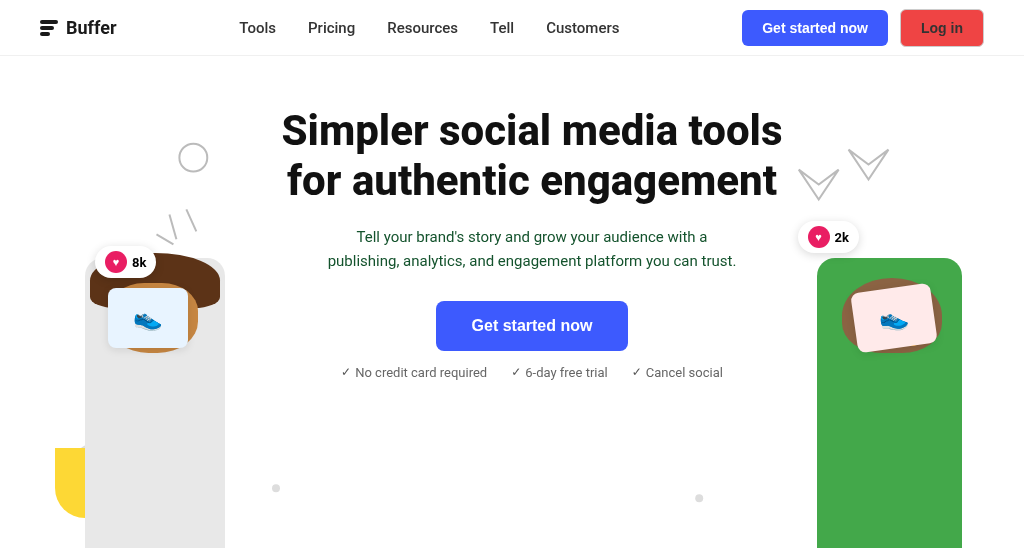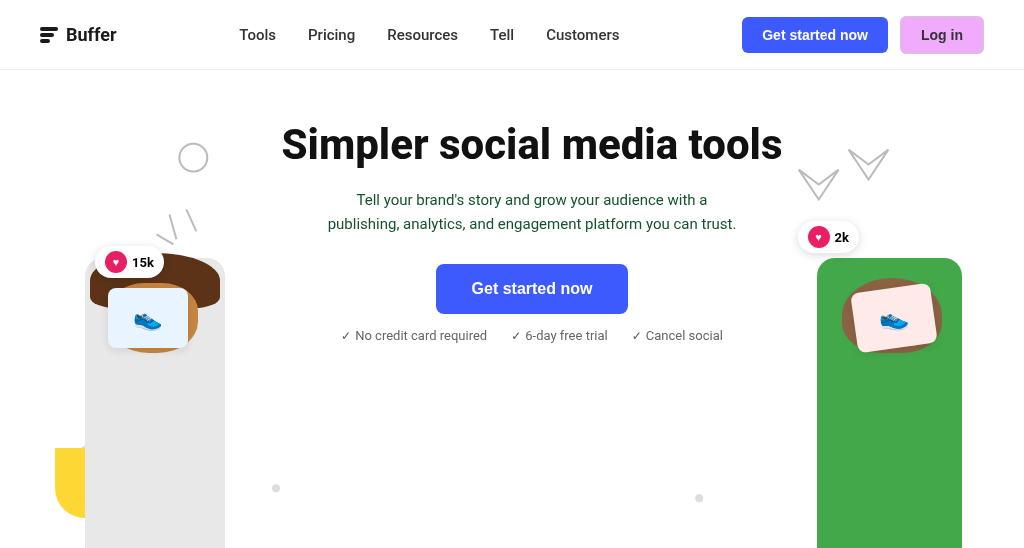--- a/index.html
+++ b/index.html
@@ -11,21 +11,21 @@
       overflow: hidden;
       position: relative;
     }
 
     
     .navbar {
       display: flex;
       align-items: center;
       justify-content: space-between;
       padding: 0 40px;
-      height: 70px;
+      height: 56px;
       border-bottom: 1px solid #f0f0f0;
       position: relative;
       z-index: 10;
     }
     .logo {
       display: flex;
       align-items: center;
       gap: 8px;
       font-weight: 700;
       font-size: 18px;
@@ -70,21 +70,21 @@
       background: #3d5afe;
       color: #fff;
       border: none;
       border-radius: 6px;
       padding: 10px 20px;
       font-size: 14px;
       font-weight: 600;
       cursor: pointer;
     }
     .btn-outline {
-      background: #f0abfc;
+      background: #ef4444;
       color: #333;
       border: 1.5px solid #ccc;
       border-radius: 6px;
       padding: 10px 20px;
       font-size: 14px;
       font-weight: 600;
       cursor: pointer;
     }
 
     
@@ -289,20 +289,21 @@
 
   <div class="nav-actions">
     <button class="btn-primary">Get started now</button>
     <button class="btn-outline">Log in</button>
   </div>
 </nav>
 
 <main class="hero">
   <h1 class="hero-title">
     <span>Simpler social media tools</span><br>
+    <span>for authentic engagement</span>
   </h1>
   <p class="hero-subtitle">Tell your brand's story and grow your audience with a publishing, analytics, and engagement platform you can trust.</p>
   <button class="hero-cta">Get started now</button>
   <div class="hero-perks">
     <span>
       <span class="checkmark">✓</span>
       <span>No credit card required</span>
     </span>
     <span>
       <span class="checkmark">✓</span>
@@ -351,21 +352,21 @@
   <div style="position:absolute;left:118px;bottom:198px;font-size:42px;">😄</div>
 
   <div style="position:absolute;right:62px;bottom:0;width:145px;height:290px;background:#43a84a;border-radius:18px 18px 0 0;"></div>
 
   <div style="position:absolute;right:82px;bottom:195px;width:100px;height:75px;background:#8b6343;border-radius:50% 50% 40% 40%;"></div>
 
   <div style="position:absolute;right:87px;bottom:198px;font-size:44px;">😁</div>
 
   <div class="badge-like-left">
     <div class="heart-icon">♥</div>
-    <span>15k</span>
+    <span>8k</span>
   </div>
 
   <div class="badge-like-right">
     <div class="heart-icon">♥</div>
     <span>2k</span>
   </div>
 
   <div class="sneaker-card-left">
     <span>👟</span>
   </div>

